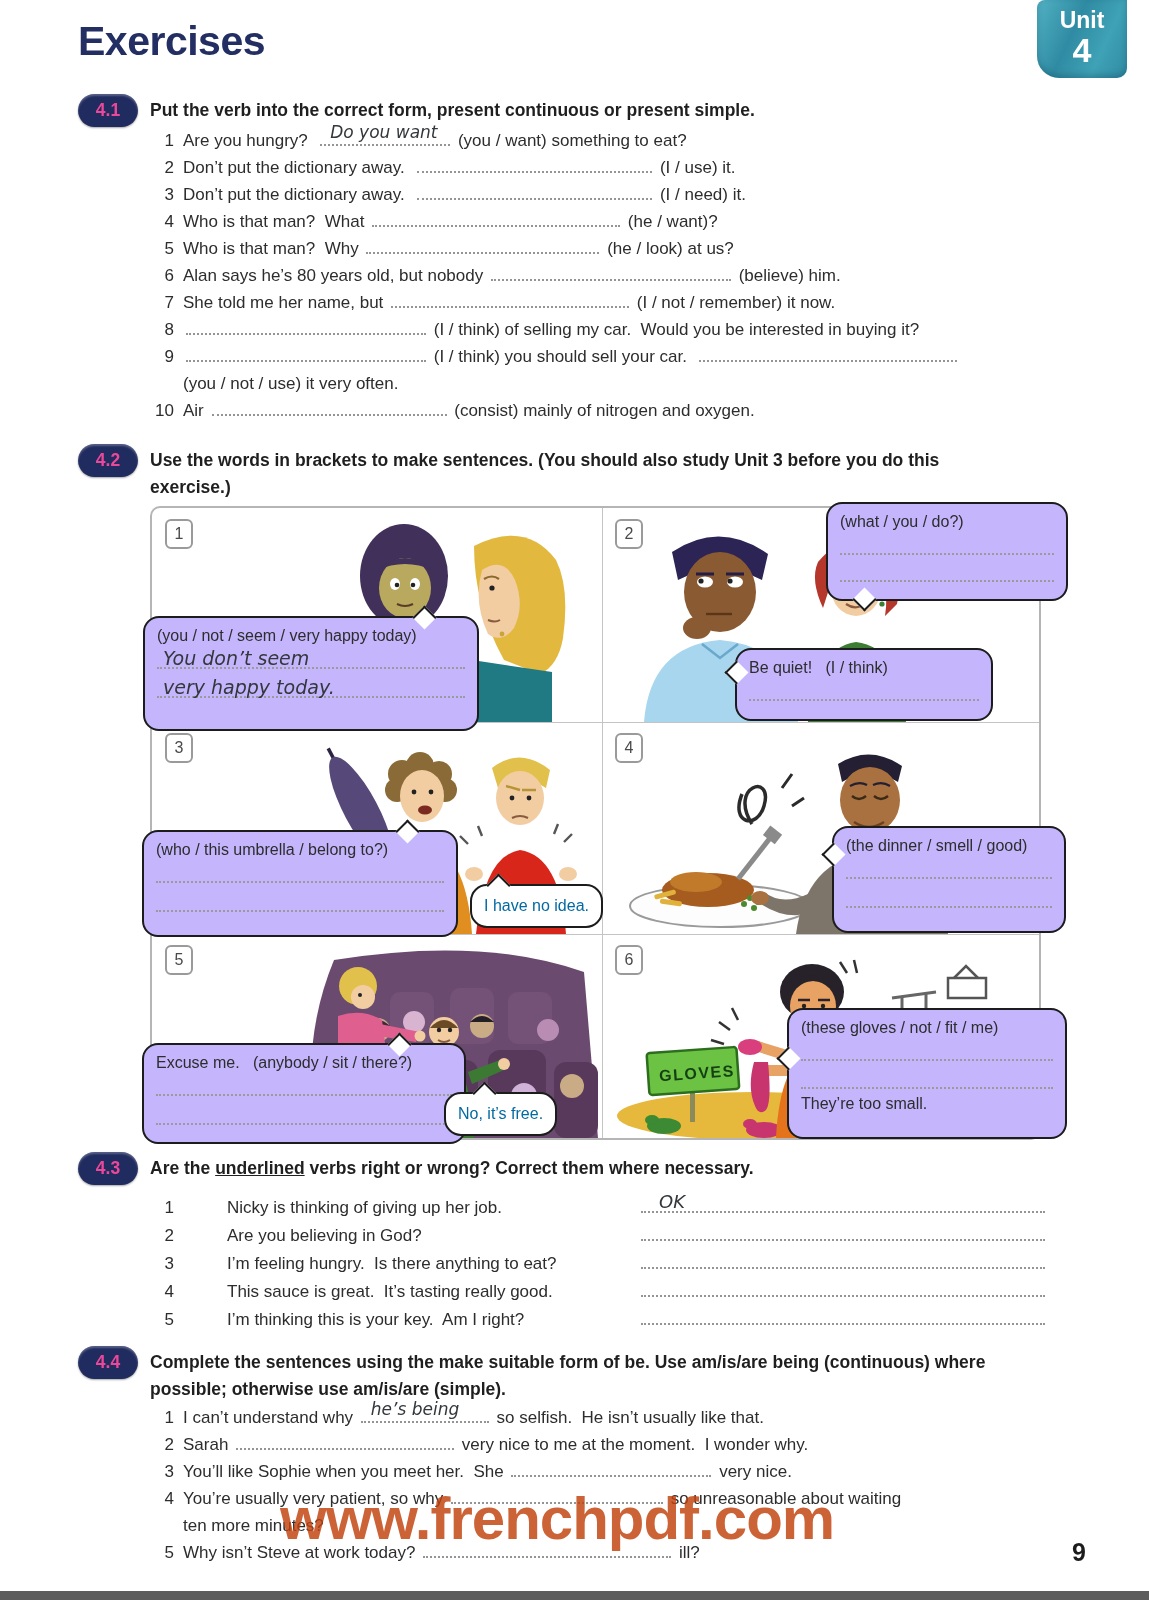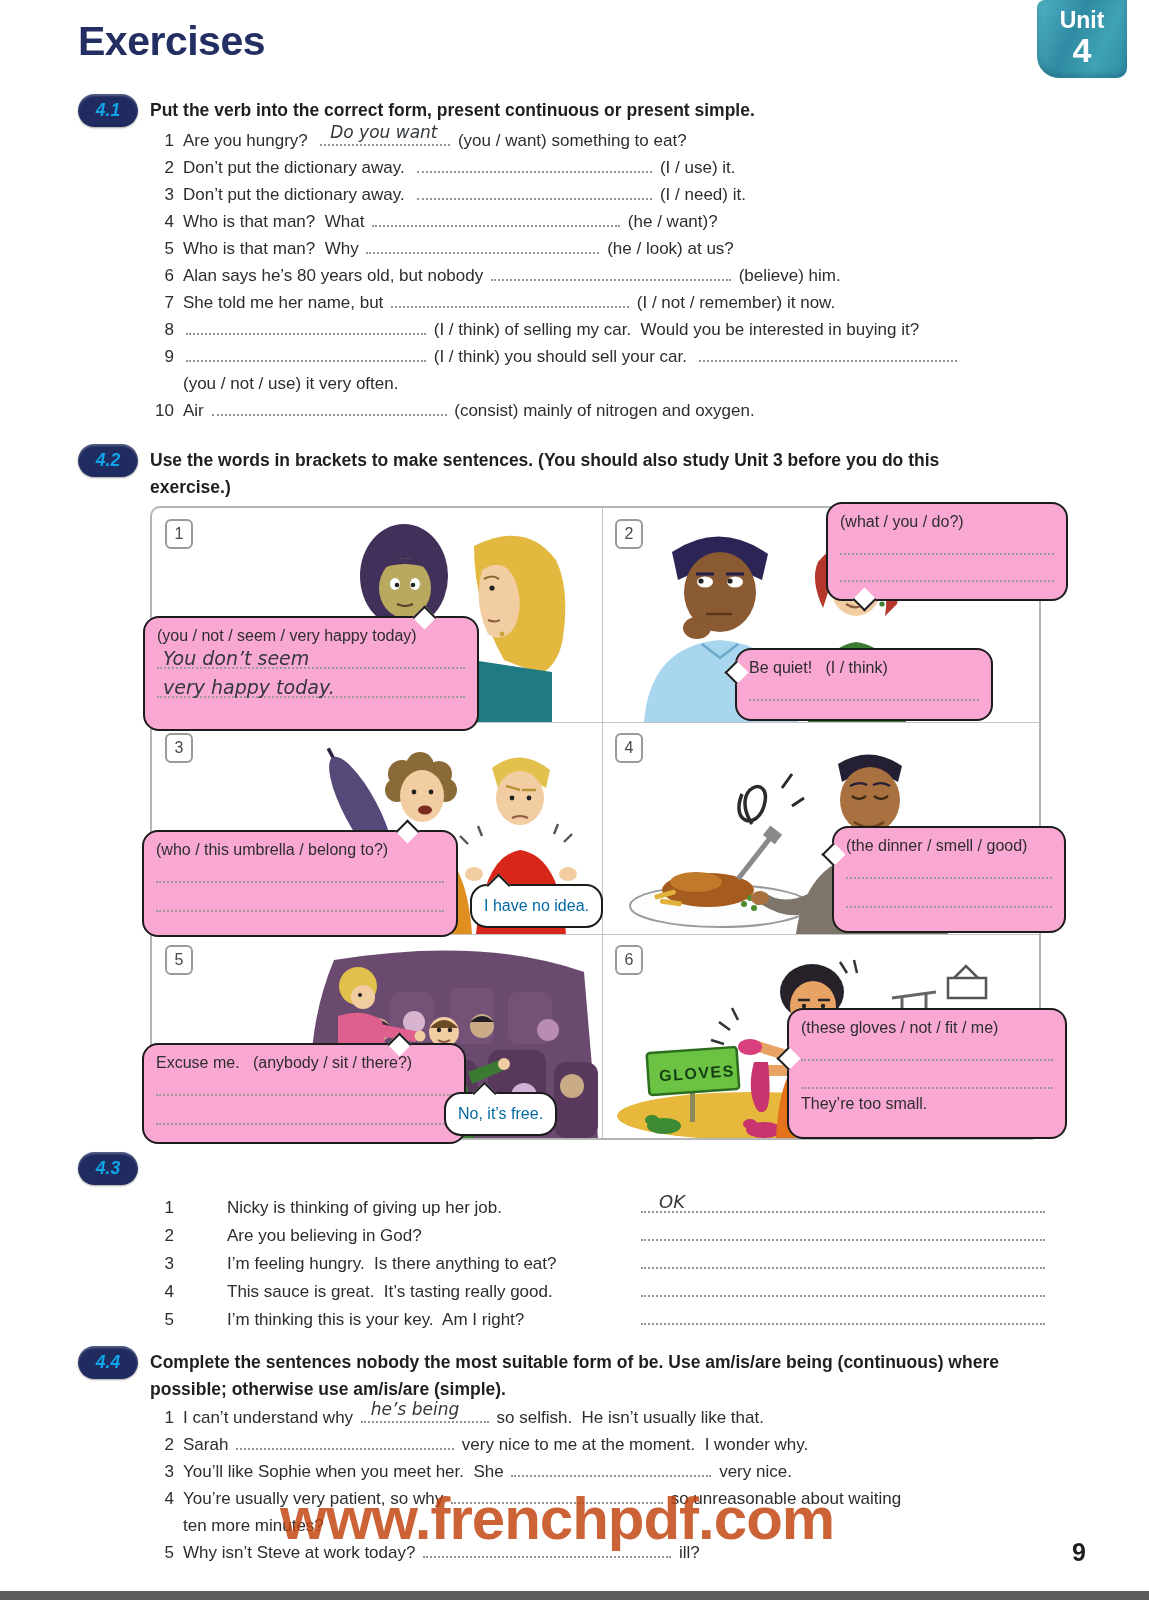--- a/index.html
+++ b/index.html
@@ -10,22 +10,22 @@
   
   .title{left:78px;top:18px;font-size:41px;font-weight:bold;color:#232e62;letter-spacing:-0.5px;}
   .unit-badge{right:22px;top:0;width:90px;height:78px;border-radius:8px 0 10px 22px;
       background:linear-gradient(115deg,#52b2c4 0%,#2f8ba3 40%,#3fa2b6 70%,#2f8ba3 100%);
       color:#fff;text-align:center;box-shadow:inset 0 -3px 6px rgba(0,40,60,.25);}
   .unit-word{font-size:23px;font-weight:bold;margin-top:7px;}
   .unit-num{font-size:34px;font-weight:bold;line-height:32px;}
 
   
   .exbadge{left:78px;width:60px;height:33px;background:#202b5f;border-radius:17px;
-      color:#0ea5e9;font-weight:bold;font-size:17.5px;display:flex;align-items:center;
-      justify-content:center;box-shadow:inset 0 2px 2px rgba(255,255,255,.25), 0 1px 2px rgba(0,0,0,.35);font-style:italic;}
+      color:#ec4899;font-weight:bold;font-size:17.5px;display:flex;align-items:center;
+      justify-content:center;box-shadow:inset 0 2px 2px rgba(255,255,255,.25), 0 1px 2px rgba(0,0,0,.35);}
 
   .instr{font-size:17.5px;font-weight:600;color:#1f1f1f;line-height:27px;white-space:pre-wrap;}
   .instr .b{font-weight:800;}
   .instr .u{text-decoration:underline;}
 
   
   .items{font-size:17px;color:#2d2d2d;}
   .irow{display:flex;align-items:baseline;height:27px;}
   .irow .num{flex:none;width:26px;text-align:right;padding-right:9px;}
   .segline{flex:1;line-height:27px;white-space:pre-wrap;}
@@ -44,21 +44,21 @@
   #grid{left:150px;top:506px;width:887px;height:630px;border:2px solid #b5b5b5;border-radius:10px;}
   .cell{position:absolute;overflow:hidden;}
   .cell.rb{border-right:1.5px solid #c4c4c4;}
   .cell.bb{border-bottom:1.5px solid #c4c4c4;}
   .pnum{position:absolute;top:11px;left:13px;width:24px;height:26px;border:2px solid #9a9a9a;
       border-radius:6px;display:flex;align-items:center;justify-content:center;
       font-size:16px;color:#4a4a4a;background:#fff;z-index:2;}
   .art{position:absolute;left:0;top:0;width:100%;height:100%;}
 
   
-  .bubble{position:absolute;background:#f9a8d4;border:2.5px solid #1c1c1c;border-radius:16px;
+  .bubble{position:absolute;background:#c4b5fd;border:2.5px solid #1c1c1c;border-radius:16px;
       padding:7px 12px 8px;font-size:16px;color:#2d2d2d;z-index:5;}
   .bprompt{line-height:22px;white-space:pre-wrap;}
   .bline{border-bottom:2px dotted #9a9a9a;height:20px;position:relative;}
   .bline .hand{position:absolute;left:6px;bottom:-2px;font-size:19px;white-space:nowrap;}
   .bnote{line-height:24px;margin-top:3px;}
   .minibubble{position:absolute;background:#fff;border:2.5px solid #1c1c1c;border-radius:17px;
       padding:11px 12px;font-size:16px;color:#0369a1;z-index:6;white-space:nowrap;}
   .tail{position:absolute;width:15px;height:15px;background:#fff;transform:rotate(45deg);z-index:7;}
   .t-up{border-left:2.5px solid #1c1c1c;border-top:2.5px solid #1c1c1c;}
   .t-down{border-right:2.5px solid #1c1c1c;border-bottom:2.5px solid #1c1c1c;}
@@ -383,20 +383,21 @@
     <div class="bubble" style="left:635px;top:500px;width:252px;height:112px">
       <span class="tail t-left" style="left:-9px;top:40px"></span>
       <div class="bprompt">(these gloves / not / fit / me)</div>
       <div class="bline"></div>
       <div class="bline" style="margin-top:6px"></div>
       <div class="bnote">They’re too small.</div>
     </div>
   </div>
 
   <div class="abs exbadge" style="top:1152px">4.3</div>
+  <div class="abs instr" style="left:150px;top:1155px;width:880px"><span class="t">Are the </span><span class="u">underlined</span><span class="t"> verbs right or wrong? Correct them where necessary.</span></div>
   <div class="abs items" style="left:148px;top:1192px;width:897px" id="ex43-items">
       <div class="irow43">
         <span class="num">1</span>
         <span class="sent"><span class="t">Nicky </span><span class="u">is thinking</span><span class="t"> of giving up her job.</span></span>
         <span class="ansline">
           <span class="hand">OK</span>
         </span>
       </div>
       <div class="irow43">
         <span class="num">2</span>
@@ -414,21 +415,21 @@
         <span class="ansline"></span>
       </div>
       <div class="irow43">
         <span class="num">5</span>
         <span class="sent"><span class="u">I’m thinking</span><span class="t"> this is your key.  Am I right?</span></span>
         <span class="ansline"></span>
       </div>
     </div>
 
   <div class="abs exbadge" style="top:1346px">4.4</div>
-  <div class="abs instr" style="left:150px;top:1349px;width:885px"><span class="t">Complete the sentences nobody the most suitable form of </span><span class="b">be</span><span class="t">. Use </span><span class="b">am/is/are being</span><span class="t"> (continuous) where possible; otherwise use </span><span class="b">am/is/are</span><span class="t"> (simple).</span></div>
+  <div class="abs instr" style="left:150px;top:1349px;width:885px"><span class="t">Complete the sentences using the make suitable form of </span><span class="b">be</span><span class="t">. Use </span><span class="b">am/is/are being</span><span class="t"> (continuous) where possible; otherwise use </span><span class="b">am/is/are</span><span class="t"> (simple).</span></div>
   <div class="abs items" style="left:148px;top:1404px;width:897px" id="ex44-items">
       <div class="irow">
         <span class="num">1</span>
         <span class="segline"><span class="t">I can’t understand why </span><span class="blank" style="width: 128px;"><span class="hand">he’s being</span></span><span class="t"> so selfish.  He isn’t usually like that.</span></span>
       </div>
       <div class="irow">
         <span class="num">2</span>
         <span class="segline"><span class="t">Sarah </span><span class="blank" style="width: 218px;"></span><span class="t"> very nice to me at the moment.  I wonder why.</span></span>
       </div>
       <div class="irow">

